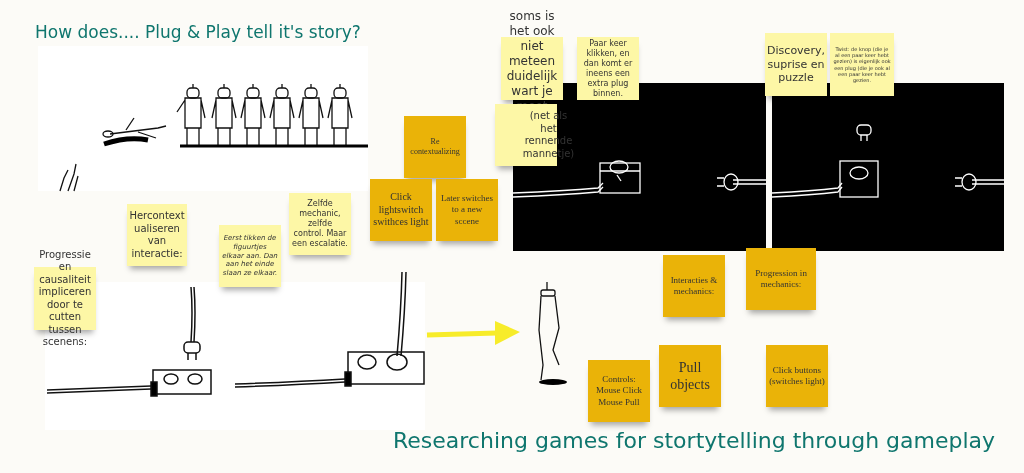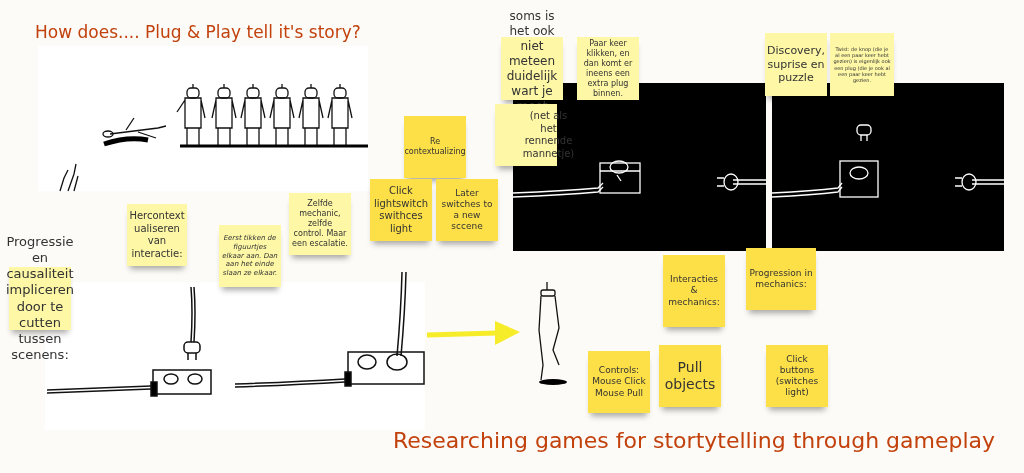--- a/index.html
+++ b/index.html
@@ -2,22 +2,22 @@
 <html><head>
 <meta charset="utf-8">
 <style>
   html,body{margin:0;padding:0;}
   body{width:1024px;height:473px;position:relative;overflow:hidden;background:#fcfbf7;font-family:"DejaVu Sans",sans-serif;}
   .abs{position:absolute;}
   .panel-white{background:#ffffff;}
   .panel-black{background:#000;}
   .sticky{position:absolute;display:flex;align-items:center;justify-content:center;text-align:center;color:#333;box-shadow:0 6px 6px -3px rgba(0,0,0,0.35);line-height:1.25;box-sizing:border-box;padding:3px;}
   .yellow{background:#fdf7a6;}
-  .orange{background:#fde047;}
-  .title{font-family:"DejaVu Sans",sans-serif;color:#c2410c;}
+  .orange{background:#eab308;font-family:Liberation Serif, serif;}
+  .title{font-family:"DejaVu Sans",sans-serif;color:#0f766e;}
   svg{position:absolute;overflow:visible;}
 </style>
 </head>
 <body>
 
 <div class="abs title" style="left:35px;top:22px;font-size:17px;">How does.... Plug &amp; Play tell it's story?</div>
 
 <div class="abs panel-white" style="left:38px;top:46px;width:330px;height:145px;">
   <svg width="330" height="145">
     <g stroke="#111" stroke-width="1.3" fill="none">
@@ -124,32 +124,32 @@
       <path d="M0 114 Q40 112 66 109 L70 104"></path>
       <rect x="68" y="78" width="38" height="36"></rect>
       <ellipse cx="87" cy="90" rx="9" ry="6"></ellipse>
       <path d="M232 97 H200 M232 101 H200"></path>
       <ellipse cx="197" cy="99" rx="7" ry="8"></ellipse>
       <path d="M190 95 h-7 M190 103 h-7"></path>
     </g>
   </svg>
 </div>
 
-<div class="sticky yellow" style="left:9px;top:267px;width:62px;height:63px;font-size:13px;">Progressie en causaliteit impliceren door te cutten tussen scenens:</div>
+<div class="sticky yellow" style="left:34px;top:267px;width:62px;height:63px;font-size:10px;">Progressie en causaliteit impliceren door te cutten tussen scenens:</div>
 <div class="sticky yellow" style="left:127px;top:204px;width:60px;height:62px;font-size:10px;">Hercontext ualiseren van interactie:</div>
 <div class="sticky yellow" style="left:219px;top:225px;width:62px;height:62px;font-size:7px;font-style:italic;">Eerst tikken de figuurtjes elkaar aan. Dan aan het einde slaan ze elkaar.</div>
 <div class="sticky yellow" style="left:289px;top:193px;width:62px;height:62px;font-size:8px;">Zelfde mechanic, zelfde control. Maar een escalatie.</div>
 <div class="sticky yellow" style="left:501px;top:37px;width:62px;height:63px;font-size:12px;">soms is het ook niet meteen duidelijk wart je moet doen</div>
 <div class="sticky yellow" style="left:577px;top:37px;width:62px;height:63px;font-size:8px;">Paar keer klikken, en dan komt er ineens een extra plug binnen.</div>
 <div class="sticky yellow" style="left:495px;top:104px;width:62px;height:62px;font-size:10px;padding-left:48px;">(net als het rennende mannetje)</div>
 <div class="sticky yellow" style="left:765px;top:33px;width:62px;height:63px;font-size:11px;text-align:center;">Discovery, suprise en puzzle</div>
 <div class="sticky yellow" style="left:830px;top:33px;width:64px;height:63px;font-size:5px;">Twist: de knop (die je al een paar keer hebt gezien) is eigenlijk ook een plug (die je ook al een paar keer hebt gezien.</div>
 
 <div class="sticky orange" style="left:404px;top:116px;width:62px;height:62px;font-size:8px;">Re contextualizing</div>
 <div class="sticky orange" style="left:370px;top:179px;width:62px;height:62px;font-size:10px;">Click lightswitch swithces light</div>
 <div class="sticky orange" style="left:436px;top:179px;width:62px;height:62px;font-size:9px;">Later switches to a new sccene</div>
-<div class="sticky orange" style="left:663px;top:255px;width:62px;height:72px;font-size:9px;">Interacties &amp; mechanics:</div>
+<div class="sticky orange" style="left:663px;top:255px;width:62px;height:62px;font-size:9px;">Interacties &amp; mechanics:</div>
 <div class="sticky orange" style="left:746px;top:248px;width:70px;height:62px;font-size:9px;">Progression in mechanics:</div>
-<div class="sticky orange" style="left:588px;top:351px;width:62px;height:62px;font-size:9px;">Controls: Mouse Click Mouse Pull</div>
+<div class="sticky orange" style="left:588px;top:360px;width:62px;height:62px;font-size:9px;">Controls: Mouse Click Mouse Pull</div>
 <div class="sticky orange" style="left:659px;top:345px;width:62px;height:62px;font-size:14px;">Pull objects</div>
 <div class="sticky orange" style="left:734px;top:345px;width:62px;height:62px;font-size:9px;margin-left:32px;">Click buttons (switches light)</div>
 
 <div class="abs title" style="left:393px;top:428px;font-size:22px;">Researching games for stortytelling through gameplay</div>
 
 </body></html>

